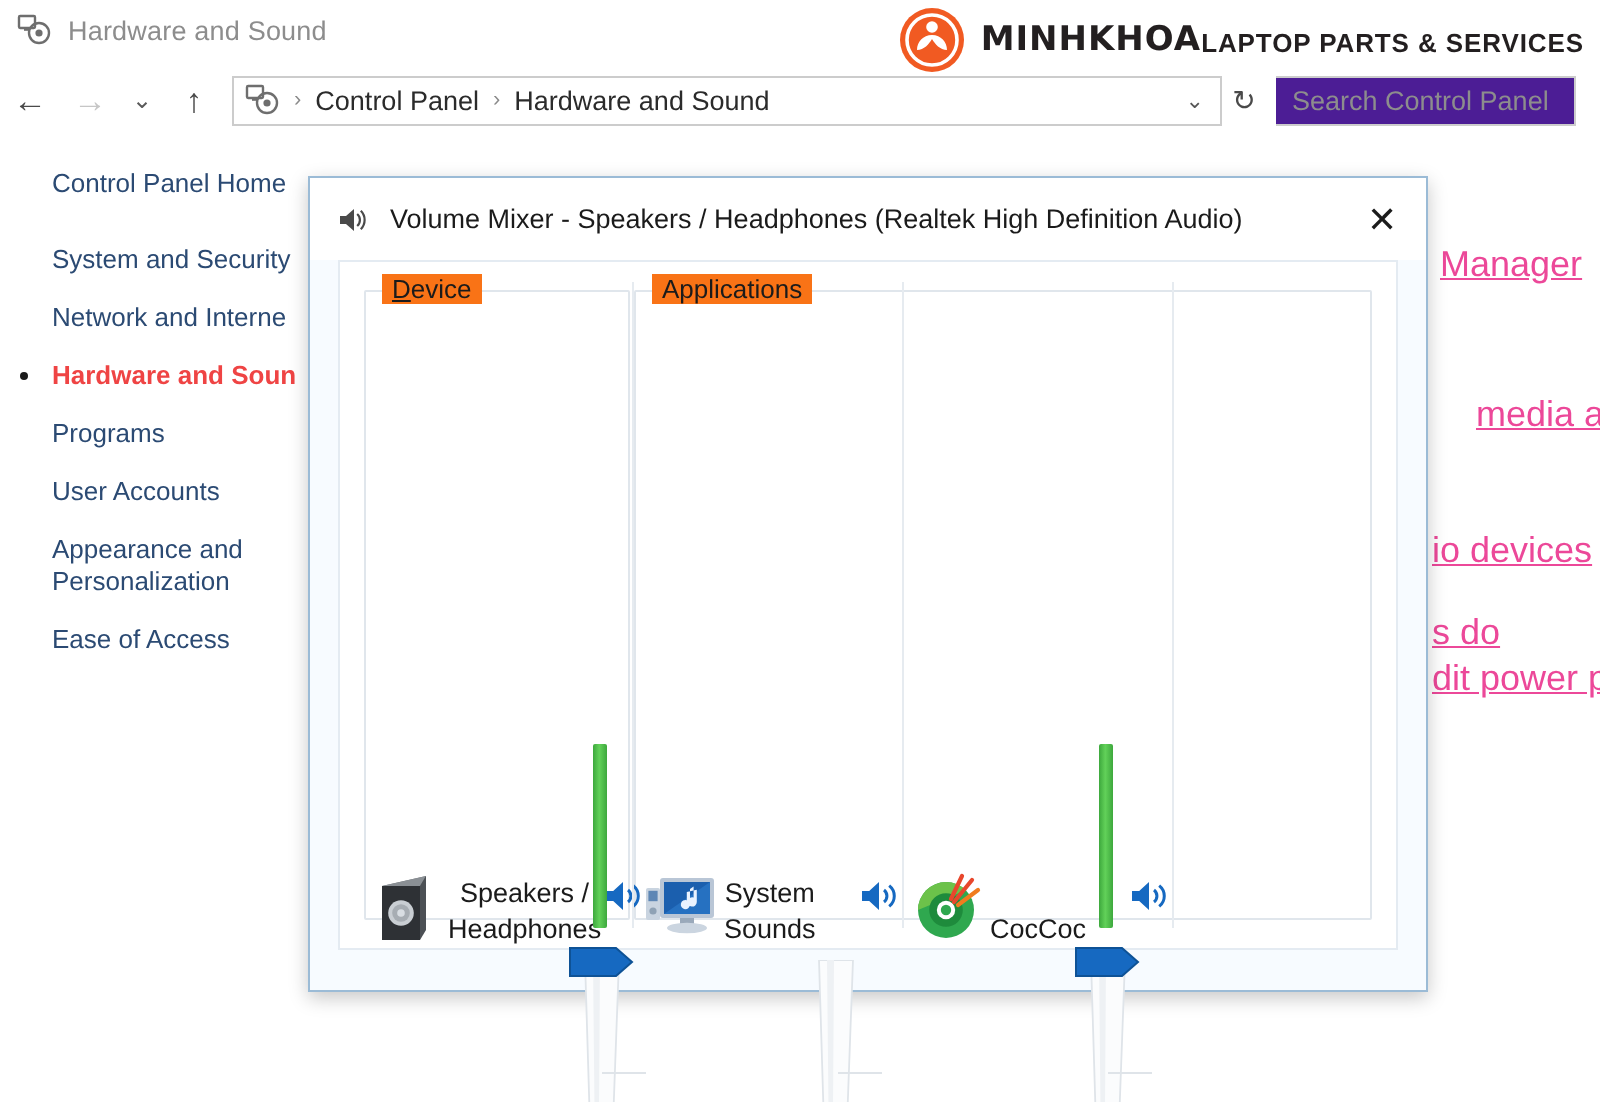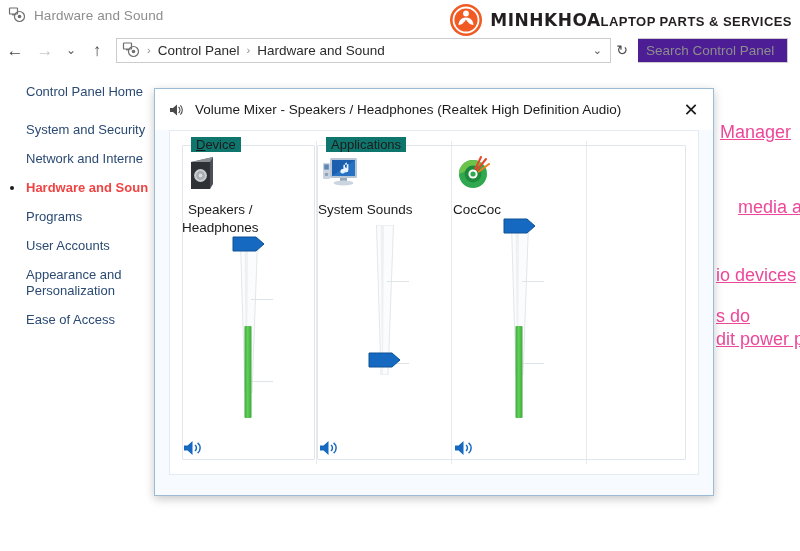--- a/index.html
+++ b/index.html
@@ -125,29 +125,29 @@
   }
 
   
   .group {
     position: absolute; top: 14px; bottom: 14px;
     border: 1px solid #e0e6ec; border-radius: 1px;
   }
   .group.device { left: 12px; width: 133px; }
   .group.apps { left: 147px; right: 12px; }
   .group-label {
-    position: absolute; top: -9px; left: 8px; background: #0f766e;
+    position: absolute; top: -9px; left: 8px; background: #f97316;
     padding: 0 5px; font-size: 13px; color: #1b1b1b; white-space: nowrap;
   }
   .group-label u { text-decoration: underline; }
 
   
   .chan {
     position: absolute; top: 0; bottom: 0; width: 133px;
-    display: flex; flex-direction: column; align-items: flex-start;
+    display: flex; align-items: flex-end;
   }
   .chan-icon { height: 46px; margin-top: 16px; display: flex; align-items: flex-end; justify-content: center; }
   .chan-name {
     margin-top: 8px; font-size: 13.5px; color: #1b1b1b; text-align: center;
     line-height: 18px; white-space: pre-line;
   }
   .chan-slider { position: relative; flex: 1 1 auto; width: 100%; }
   .chan-mute {
     height: 46px; display: flex; align-items: center; justify-content: center;
     padding-bottom: 6px;

